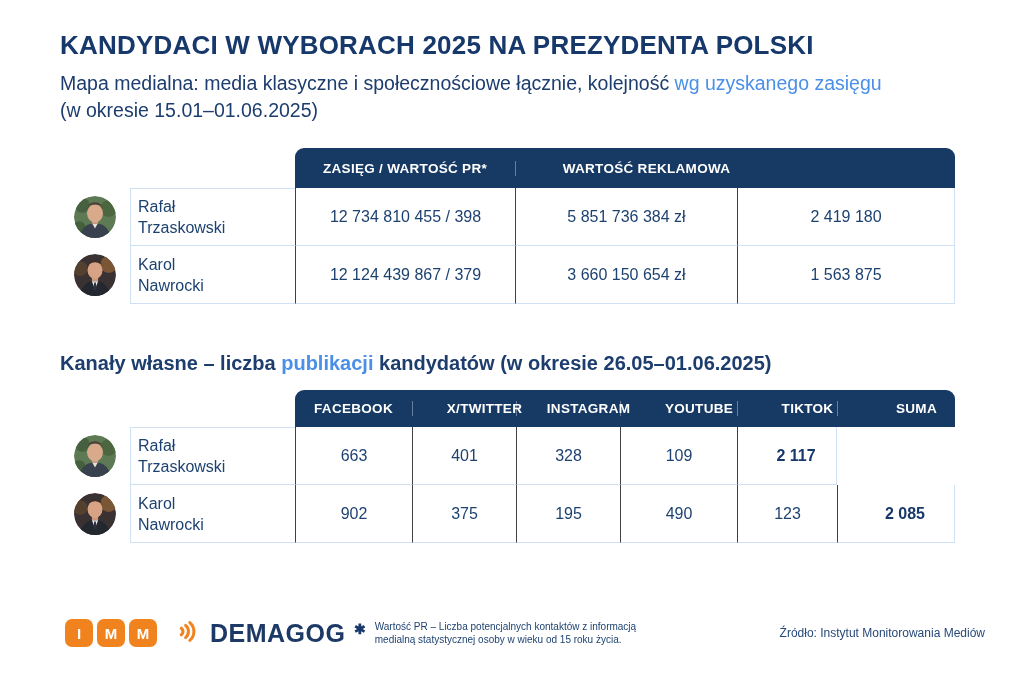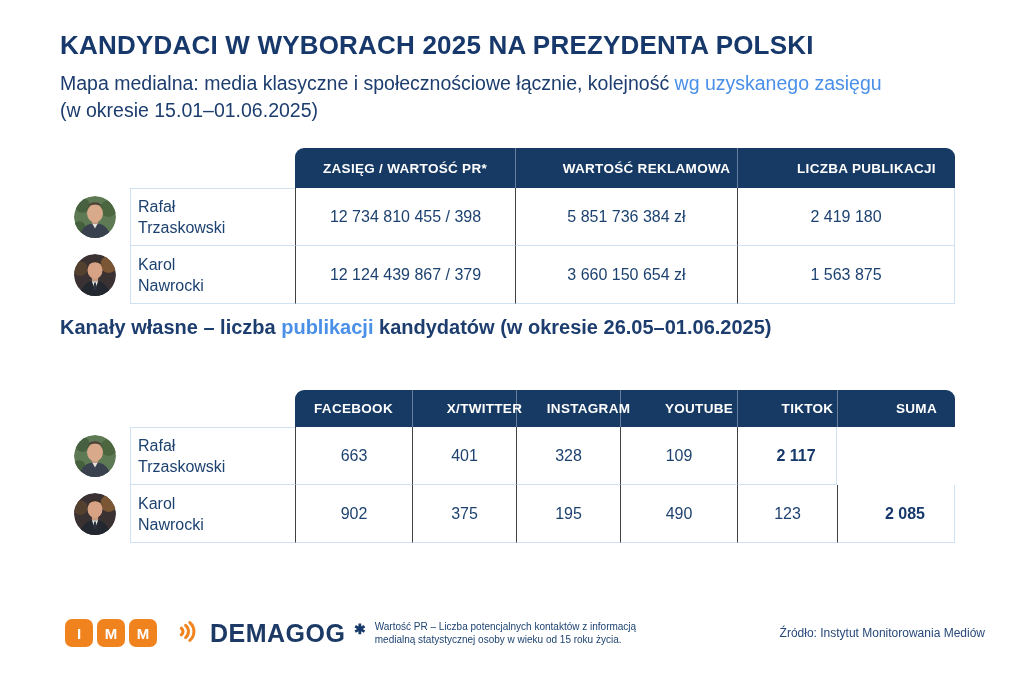--- a/index.html
+++ b/index.html
@@ -10,30 +10,30 @@
   .title{
     position:absolute;left:60px;top:30px;margin:0;
     font-size:26px;font-weight:800;letter-spacing:.2px;color:#17386B;
   }
   .subtitle{
     position:absolute;left:60px;top:70px;margin:0;width:920px;
     font-size:19.5px;font-weight:500;color:#1C3D6E;line-height:27px;
   }
   .hl{color:#4A8FE8;}
   .h2{
-    position:absolute;left:60px;top:316px;margin:0;
+    position:absolute;left:60px;top:352px;margin:0;
     font-size:20px;font-weight:600;color:#1C3D6E;
   }
   
   .table{position:absolute;left:60px;width:895px;}
   .t1{top:148px;}
   .t2{top:390px;}
   .thead{
     margin-left:235px;display:flex;background:#173A64;
-    border-radius:9px 9px 0 0;box-sizing:border-box;
+    border-radius:9px 9px 0 0;box-sizing:border-box;align-items:center;
   }
   .t1 .thead{height:40px;}
   .t2 .thead{height:37px;}
   .th{
     display:flex;align-items:center;justify-content:center;box-sizing:border-box;
     color:#ffffff;font-size:13.5px;font-weight:700;letter-spacing:.3px;white-space:nowrap;
   }
   .th + .th{border-left:1px solid rgba(255,255,255,.35);padding-left:40px;}
   .t1 .th:nth-child(1){width:220px}.t1 .th:nth-child(2){width:222px}.t1 .th:nth-child(3){width:218px}
   .t2 .th:nth-child(1){width:117px}.t2 .th:nth-child(2){width:104px}.t2 .th:nth-child(3){width:104px}
@@ -76,21 +76,20 @@
 <div class="page">
 
   <h1 class="title">KANDYDACI W WYBORACH 2025 NA PREZYDENTA POLSKI</h1>
 
   <p class="subtitle"><span>Mapa medialna: media klasyczne i społecznościowe łącznie, kolejność </span><span class="hl">wg uzyskanego zasięgu</span><br><span>(w okresie 15.01–01.06.2025)</span></p>
 
   <div class="table t1">
     <div class="thead">
       <div class="th">ZASIĘG / WARTOŚĆ PR*</div>
       <div class="th">WARTOŚĆ REKLAMOWA</div>
-      <div class="th">LICZBA PUBLIKACJI</div>
     </div>
 
     <div class="trow first">
       <div class="td avatar-cell">
         <span class="avatar">
           <svg width="42" height="42" viewBox="0 0 40 40">
             <circle cx="20" cy="20" r="20" fill="#5d7a55"></circle>
             <circle cx="8" cy="9" r="7" fill="#47603f"></circle>
             <circle cx="33" cy="12" r="8" fill="#4c663f"></circle>
             <circle cx="5" cy="30" r="6" fill="#44603c"></circle>

